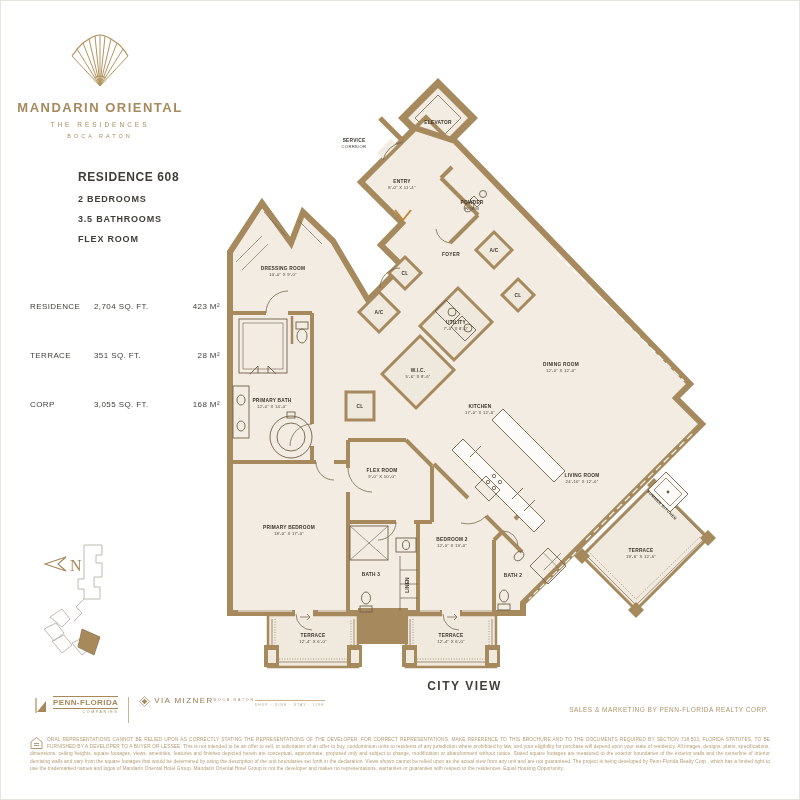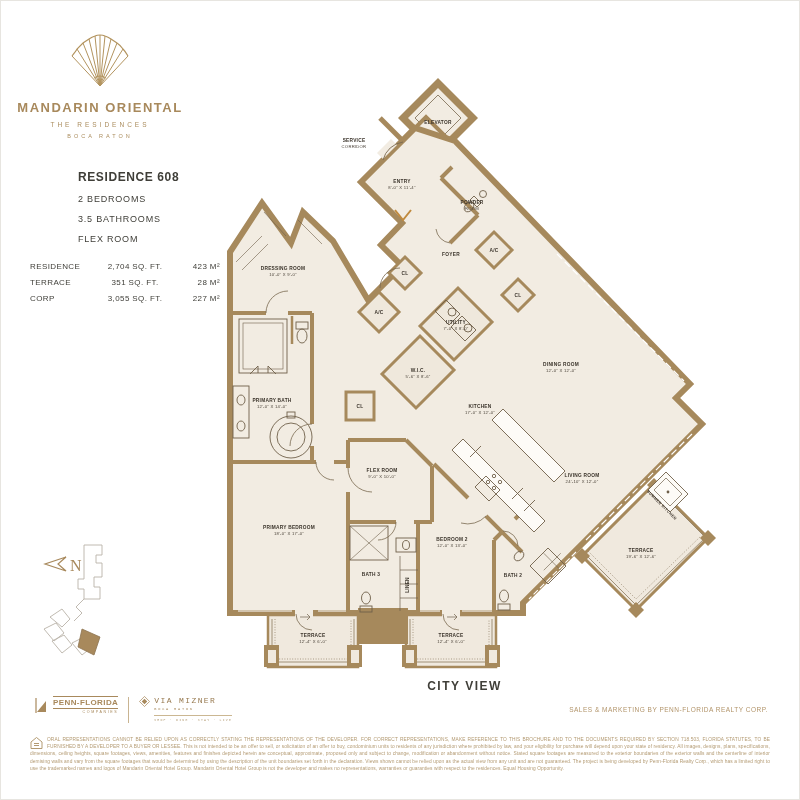--- a/index.html
+++ b/index.html
@@ -6,43 +6,43 @@
   #page{position:relative;width:800px;height:800px;background:#fff;overflow:hidden;
         font-family:"Liberation Sans",sans-serif;box-shadow:inset 0 0 0 1px #e7e5e0;}
   
   .brand{position:absolute;left:10px;top:30px;width:180px;text-align:center;color:#ab8d5e;}
   .brand-name{font-size:13px;letter-spacing:1.5px;font-weight:600;color:#a8895c;margin-top:4px;}
   .brand-sub1{font-size:6.5px;letter-spacing:3px;margin-top:6px;color:#ab8d5e;}
   .brand-sub2{font-size:5.5px;letter-spacing:3px;margin-top:5px;color:#ab8d5e;}
   
   .unit{position:absolute;left:30px;top:170px;color:#3f3e38;margin-left:48px;}
   .unit-title{font-size:12px;font-weight:700;letter-spacing:.6px;}
-  .unit-feat{font-size:9px;letter-spacing:.8px;margin-top:10px;}
+  .unit-feat{font-size:9px;letter-spacing:.8px;margin-top:10px;font-weight:bold;}
   .areas{position:absolute;left:30px;top:262px;font-size:8px;letter-spacing:.4px;color:#3f3e38;}
-  .arow{display:grid;grid-template-columns:64px 82px 44px;margin-bottom:7px;}
-  .arow .sqft{text-align:center;}
+  .arow{display:grid;grid-template-columns:64px 82px 44px;margin-bottom:7px;margin-top:40px;}
+  .arow .sqft{text-align:left;}
   .arow .sqm{text-align:right;}
   
   #plan{position:absolute;left:0;top:0;}
   .rlabel{font:600 4.8px "Liberation Sans",sans-serif;fill:#3a332a;text-anchor:middle;letter-spacing:.25px;}
   .rlabel .dim{font-weight:400;font-size:4.2px;fill:#4a4238;}
   .rlabel.small{font-size:3.8px;letter-spacing:.4px;}
   
   .cityview{position:absolute;left:392px;top:679px;width:145px;text-align:center;
             font-size:12px;letter-spacing:1.5px;color:#403f39;font-weight:700;}
   .sales{position:absolute;right:32px;top:706px;font-size:6.5px;letter-spacing:.5px;color:#b2946a;}
   
   .logos{position:absolute;left:34px;top:696px;display:flex;align-items:flex-start;gap:10px;color:#a8895c;}
   .penn{display:flex;align-items:center;gap:6px;}
   .penn-text{display:flex;flex-direction:column;}
   .penn-name{font-size:8px;font-weight:700;letter-spacing:.4px;border-top:1px solid #a8895c;border-bottom:1px solid #a8895c;padding:1px 0;}
   .penn-sub{font-size:3.6px;letter-spacing:1.6px;text-align:right;margin-top:1px;}
   .vdiv{width:1px;height:26px;background:#c9b априori;background:#c9b491;margin-top:1px;}
   .via{display:flex;align-items:flex-start;gap:4px;}
-  .via-text{display:flex;flex-direction:column;font-family:Liberation Mono, monospace;}
+  .via-text{display:flex;flex-direction:row;}
   .via-name{font-size:8px;letter-spacing:1.4px;color:#97794f;}
   .via-sub{font-size:3.6px;letter-spacing:1.8px;margin-top:2px;}
   .via-tag{font-size:3.2px;letter-spacing:1.2px;margin-top:4px;border-top:.5px solid #cbb злато;border-top:.5px solid #cbb792;padding-top:2px;color:#b29a72;}
   
   .disc{position:absolute;left:30px;top:736px;width:740px;font-size:4.8px;line-height:7.2px;
         color:#b39a72;text-align:justify;letter-spacing:.1px;}
   .disc svg{float:left;margin:1px 4px 0 0;}
   .keyplan{position:absolute;left:40px;top:543px;}
 </style>
 </head>
@@ -77,21 +77,21 @@
       <span class="sqm">423 M²</span>
     </div>
     <div class="arow">
       <span>TERRACE</span>
       <span class="sqft">351 SQ. FT.</span>
       <span class="sqm">28 M²</span>
     </div>
     <div class="arow">
       <span>CORP</span>
       <span class="sqft">3,055 SQ. FT.</span>
-      <span class="sqm">227 M²</span>
+      <span class="sqm">168 M²</span>
     </div>
   </div>
 
   <svg id="plan" width="800" height="800" viewBox="0 0 800 800">
 
     <g>
       <path d="M438,78 L478,118 L438,158 L398,118 Z" fill="#a6895c"></path>
       <path d="M438,88 L468,118 L438,148 L408,118 Z" fill="#f2ece2"></path>
       <path d="M438,95 L461,118 L438,141 L415,118 Z" fill="none" stroke="#77674e" stroke-width=".8"></path>
     </g>

